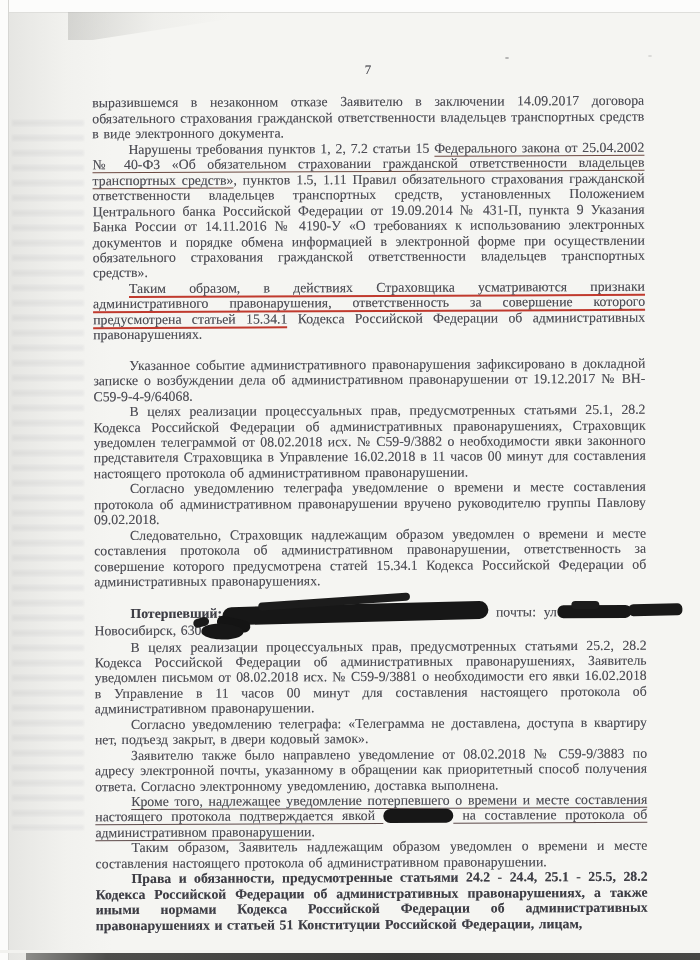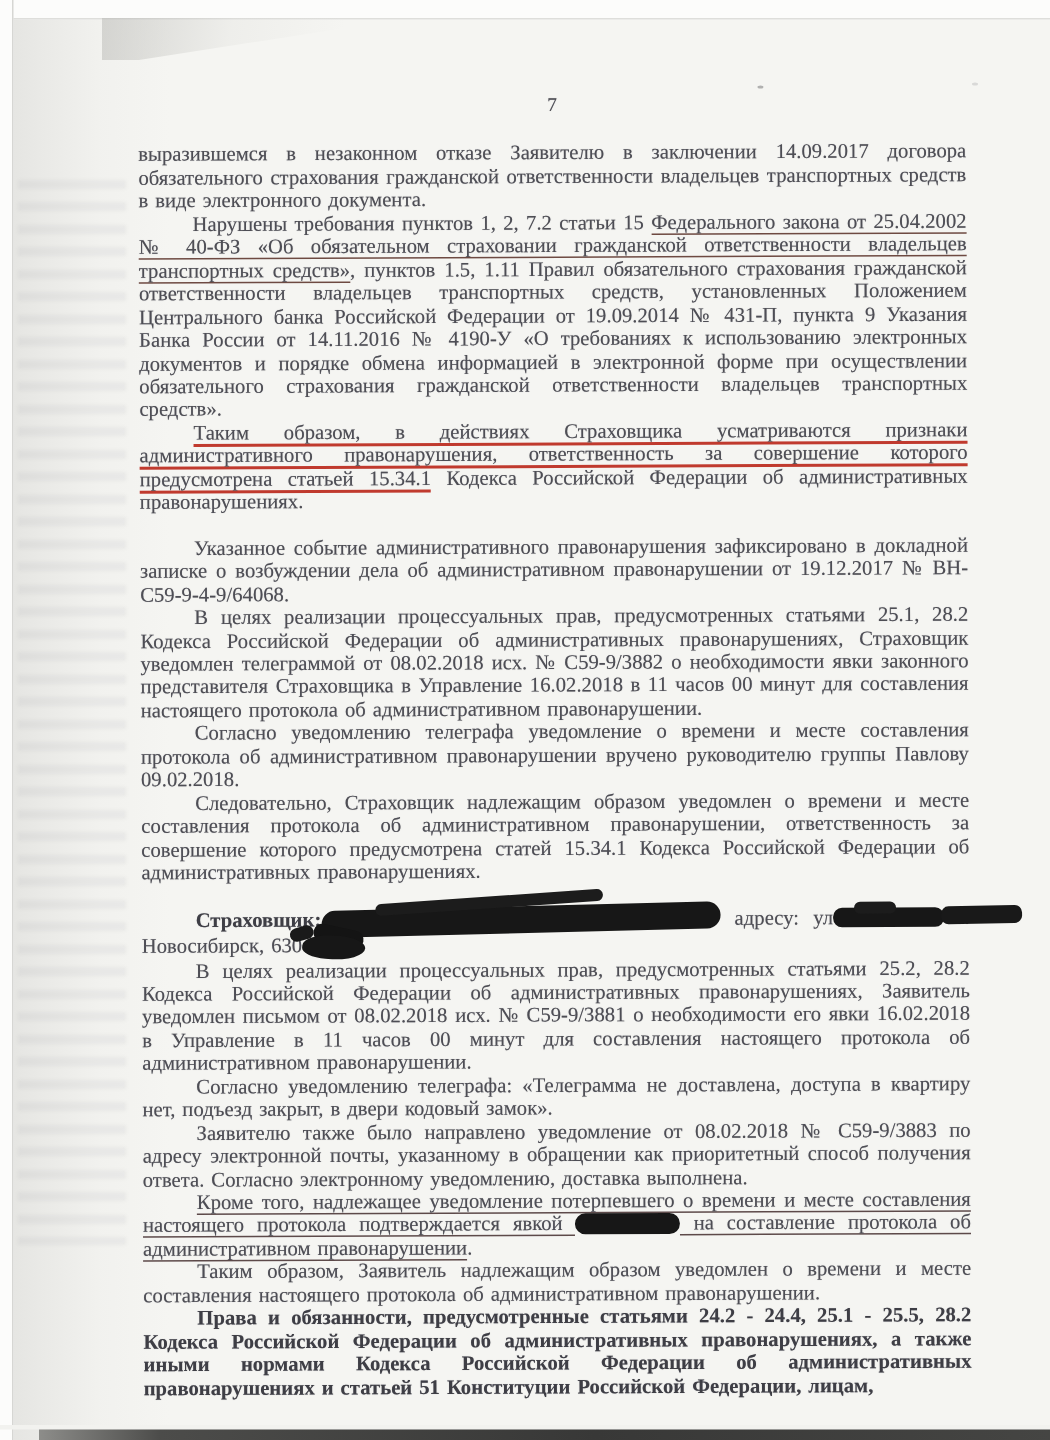--- a/index.html
+++ b/index.html
@@ -114,21 +114,21 @@
   <div class="sheet-content">
     <div class="page-number">7</div>
     <div id="doc-body">
         <p class="para"><span>выразившемся в незаконном отказе Заявителю в заключении 14.09.2017 договора обязательного страхования гражданской ответственности владельцев транспортных средств в виде электронного документа.</span></p>
         <p class="para indent"><span>Нарушены требования пунктов 1, 2, 7.2 статьи 15 </span><span class="u-dark">Федерального закона от 25.04.2002 № 40-ФЗ «Об обязательном страховании гражданской ответственности владельцев транспортных средств»</span><span>, пунктов 1.5, 1.11 Правил обязательного страхования гражданской ответственности владельцев транспортных средств, установленных Положением Центрального банка Российской Федерации от 19.09.2014 № 431-П, пункта 9 Указания Банка России от 14.11.2016 № 4190-У «О требованиях к использованию электронных документов и порядке обмена информацией в электронной форме при осуществлении обязательного страхования гражданской ответственности владельцев транспортных средств».</span></p>
         <p class="para indent"><span class="u-red">Таким образом, в действиях Страховщика усматриваются признаки административного правонарушения, ответственность за совершение которого предусмотрена статьей 15.34.1</span><span> Кодекса Российской Федерации об административных правонарушениях.</span></p>
         <p class="para indent gap-before"><span>Указанное событие административного правонарушения зафиксировано в докладной записке о возбуждении дела об административном правонарушении от 19.12.2017 № ВН-С59-9-4-9/64068.</span></p>
         <p class="para indent"><span>В целях реализации процессуальных прав, предусмотренных статьями 25.1, 28.2 Кодекса Российской Федерации об административных правонарушениях, Страховщик уведомлен телеграммой от 08.02.2018 исх. № С59-9/3882 о необходимости явки законного представителя Страховщика в Управление 16.02.2018 в 11 часов 00 минут для составления настоящего протокола об административном правонарушении.</span></p>
         <p class="para indent"><span>Согласно уведомлению телеграфа уведомление о времени и месте составления протокола об административном правонарушении вручено руководителю группы Павлову 09.02.2018.</span></p>
         <p class="para indent"><span>Следовательно, Страховщик надлежащим образом уведомлен о времени и месте составления протокола об административном правонарушении, ответственность за совершение которого предусмотрена статей 15.34.1 Кодекса Российской Федерации об административных правонарушениях.</span></p>
-        <p class="para indent gap-before"><span class="b">Страховщик:</span><span class="redact redact-large" style="width: 266px;"></span><span> адресу: ул</span><span class="redact redact-addr" style="width: 74px;"></span><span> г. Новосибирск, 630</span><span class="redact redact-zip" style="width: 42px;"></span></p>
+        <p class="para indent gap-before"><span class="b">Потерпевший:</span><span class="redact redact-large" style="width: 266px;"></span><span> почты: ул</span><span class="redact redact-addr" style="width: 74px;"></span><span> г. Новосибирск, 630</span><span class="redact redact-zip" style="width: 42px;"></span></p>
         <p class="para indent"><span>В целях реализации процессуальных прав, предусмотренных статьями 25.2, 28.2 Кодекса Российской Федерации об административных правонарушениях, Заявитель уведомлен письмом от 08.02.2018 исх. № С59-9/3881 о необходимости его явки 16.02.2018 в Управление в 11 часов 00 минут для составления настоящего протокола об административном правонарушении.</span></p>
         <p class="para indent"><span>Согласно уведомлению телеграфа: «Телеграмма не доставлена, доступа в квартиру нет, подъезд закрыт, в двери кодовый замок».</span></p>
         <p class="para indent"><span>Заявителю также было направлено уведомление от 08.02.2018 № С59-9/3883 по адресу электронной почты, указанному в обращении как приоритетный способ получения ответа. Согласно электронному уведомлению, доставка выполнена.</span></p>
         <p class="para indent"><span class="u-gray">Кроме того, надлежащее уведомление потерпевшего о времени и месте составления настоящего протокола подтверждается явкой </span><span class="redact redact-name" style="width: 70px;"></span><span class="u-gray"> на составление протокола об административном правонарушении</span><span>.</span></p>
         <p class="para indent"><span>Таким образом, Заявитель надлежащим образом уведомлен о времени и месте составления настоящего протокола об административном правонарушении.</span></p>
         <p class="para indent bold"><span>Права и обязанности, предусмотренные статьями 24.2 - 24.4, 25.1 - 25.5, 28.2 Кодекса Российской Федерации об административных правонарушениях, а также иными нормами Кодекса Российской Федерации об административных правонарушениях и статьей 51 Конституции Российской Федерации, лицам,</span></p>
       </div>
   </div>
 
   <div class="edge-bottom-light"></div>

